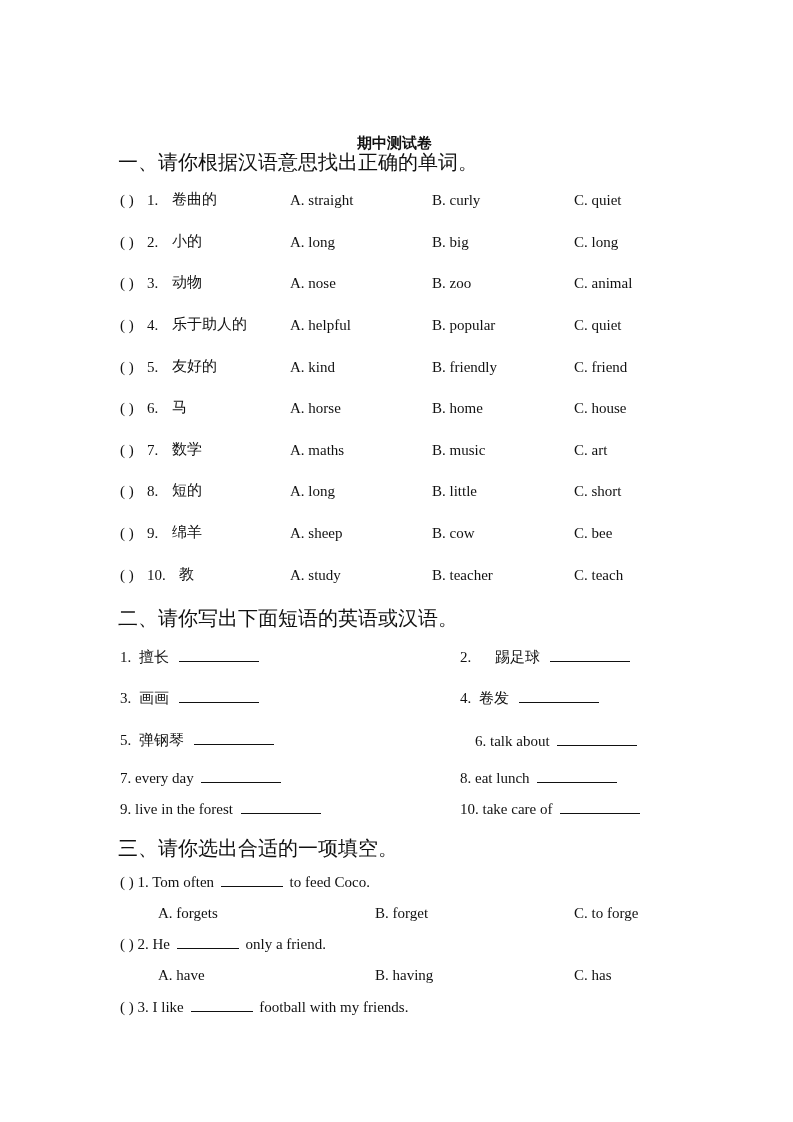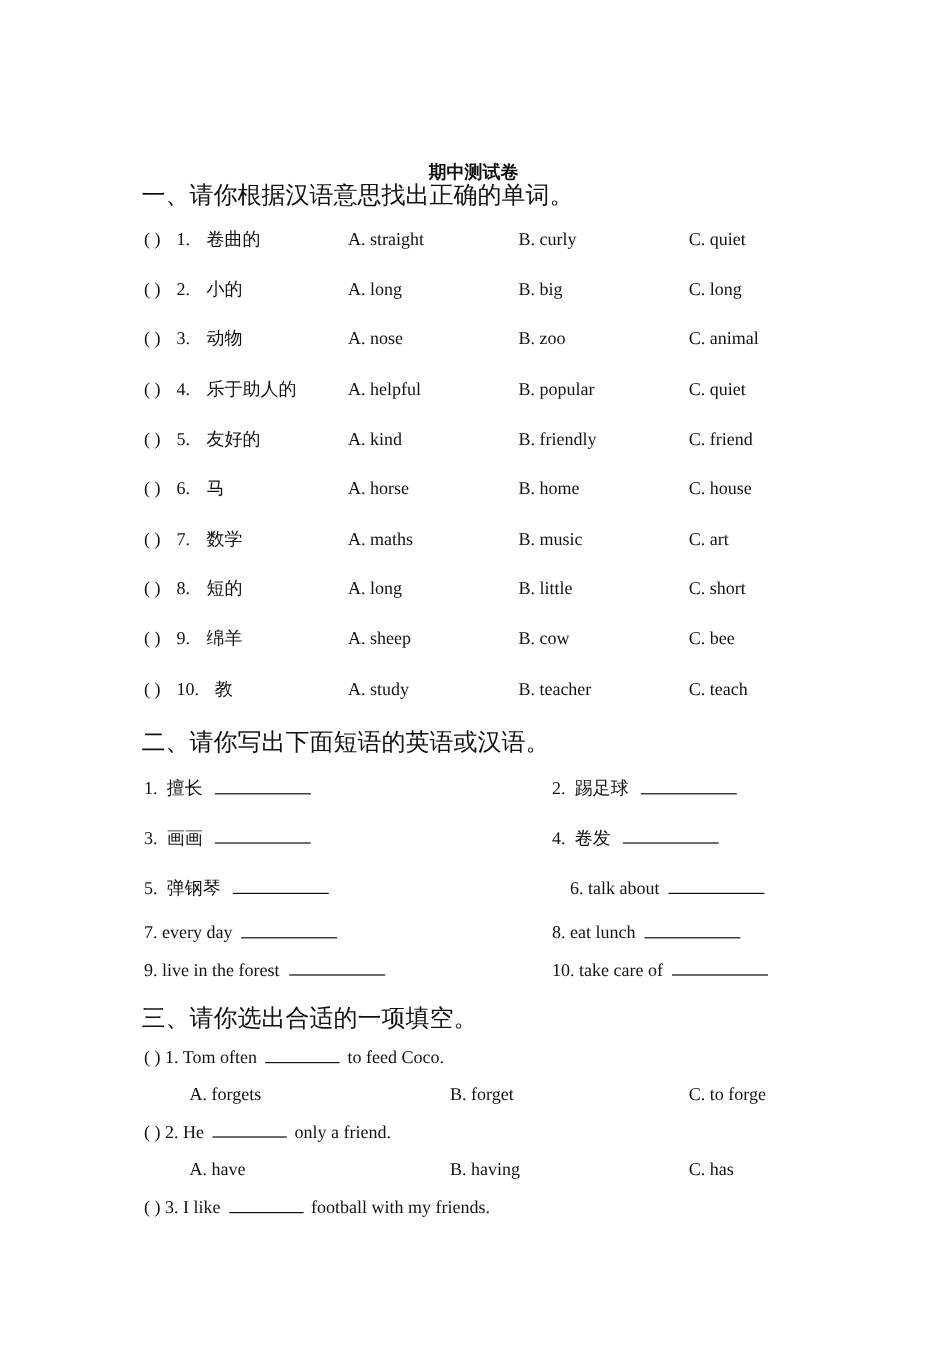--- a/index.html
+++ b/index.html
@@ -111,21 +111,21 @@
   <div class="abs section-title cjk" style="left:118px; top:608px;">二、请你写出下面短语的英语或汉语。</div>
 
   <div>
     <div class="abs" style="left:120px; top:650px;">
       <span>1.</span>
       <span class="cjk" style="margin-left:4px;">擅长</span>
       <span class="blank" style="width:80px; margin-left:6px;"></span>
     </div>
     <div class="abs" style="left:460px; top:650px;">
       <span>2.</span>
-      <span class="cjk" style="margin-left:4px;">踢足球</span>
+      <span class="cjk" style="margin-left:20px;">踢足球</span>
       <span class="blank" style="width:80px; margin-left:6px;"></span>
     </div>
     <div class="abs" style="left:120px; top:691px;">
       <span>3.</span>
       <span class="cjk" style="margin-left:4px;">画画</span>
       <span class="blank" style="width:80px; margin-left:6px;"></span>
     </div>
     <div class="abs" style="left:460px; top:691px;">
       <span>4.</span>
       <span class="cjk" style="margin-left:4px;">卷发</span>

